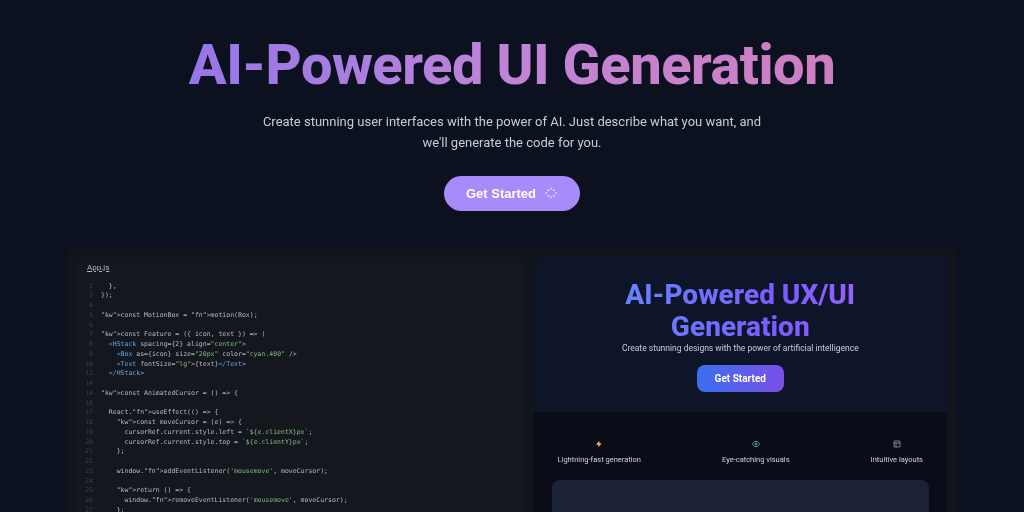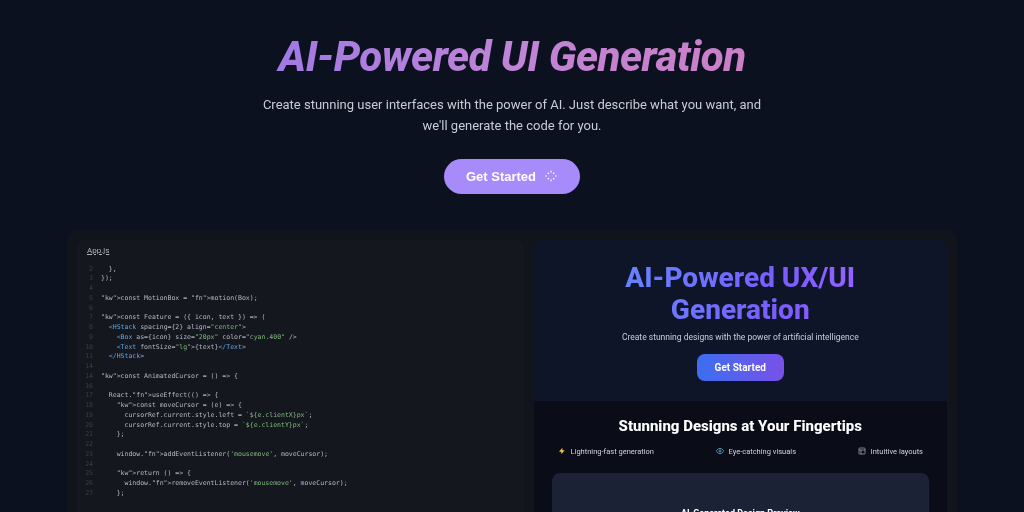--- a/index.html
+++ b/index.html
@@ -9,28 +9,27 @@
   background: #0c111f;
   font-family: -apple-system, BlinkMacSystemFont, "Segoe UI", Roboto, sans-serif;
   overflow: hidden;
   color: #fff;
 }
 .hero {
   text-align: center;
   padding-top: 32px;
 }
 .title {
-  font-size: 42px;
+  font-size: 56px;
   font-weight: 800;
   background: linear-gradient(90deg, #7c6ef2 0%, #c084d7 50%, #d87ab5 100%);
   -webkit-background-clip: text;
   background-clip: text;
   color: transparent;
   letter-spacing: -0.5px;
-  font-style: italic;
 }
 .subtitle {
   font-size: 13px;
   color: #c9ccd6;
   line-height: 1.6;
   max-width: 500px;
   margin: 14px auto 0;
   text-align: center;
 }
 .cta {
@@ -97,21 +96,20 @@
   line-height: 1.15;
   background: linear-gradient(90deg, #5a9aff 0%, #7a5cff 60%, #b36bff 100%);
   -webkit-background-clip: text;
   background-clip: text;
   color: transparent;
   padding: 0 40px;
 }
 .r-sub {
   font-size: 8.5px;
   color: #c9ccd6;
-  margin-top: 6px;
 }
 .r-cta {
   display: inline-block;
   background: linear-gradient(90deg, #3a6ff0, #7a50e8);
   color: #fff;
   font-size: 10px;
   font-weight: 700;
   padding: 8px 18px;
   border-radius: 8px;
   margin-top: 12px;
@@ -131,20 +129,21 @@
   justify-content: space-between;
   margin-top: 12px;
   padding: 0 6px;
 }
 .r-feat {
   display: flex;
   align-items: center;
   gap: 5px;
   font-size: 7.5px;
   color: #d0d3db;
+  flex-direction: column;
 }
 .r-feat .ic { width: 8px; height: 8px; }
 .r-preview-block {
   margin-top: 16px;
   background: #1b2236;
   border-radius: 8px;
   height: 80px;
   display: flex;
   align-items: center;
   justify-content: center;
@@ -271,21 +270,20 @@
         </div>
       </div>
   </div>
   <div class="pane render-pane">
     <h2 class="r-title">AI-Powered UX/UI Generation</h2>
     <p class="r-sub">Create stunning designs with the power of artificial intelligence</p>
     <div class="r-cta">
       <span>Get Started</span>
     </div>
     <div class="r-section">
-      <div class="r-sec-title">Stunning Designs at Your Fingertips</div>
       <div class="r-features" id="r-features">
           <div class="r-feat">
             <span><svg class="ic" viewBox="0 0 24 24" fill="#f5c542">
                 <path d="M13 2L3 14h7v8l10-12h-7z"></path>
               </svg></span>
             <span>Lightning-fast generation</span>
           </div>
           <div class="r-feat">
             <span><svg class="ic" viewBox="0 0 24 24" fill="none" stroke="#7fd4f0" stroke-width="2">
                 <path d="M1 12s4-8 11-8 11 8 11 8-4 8-11 8S1 12 1 12z"></path>

